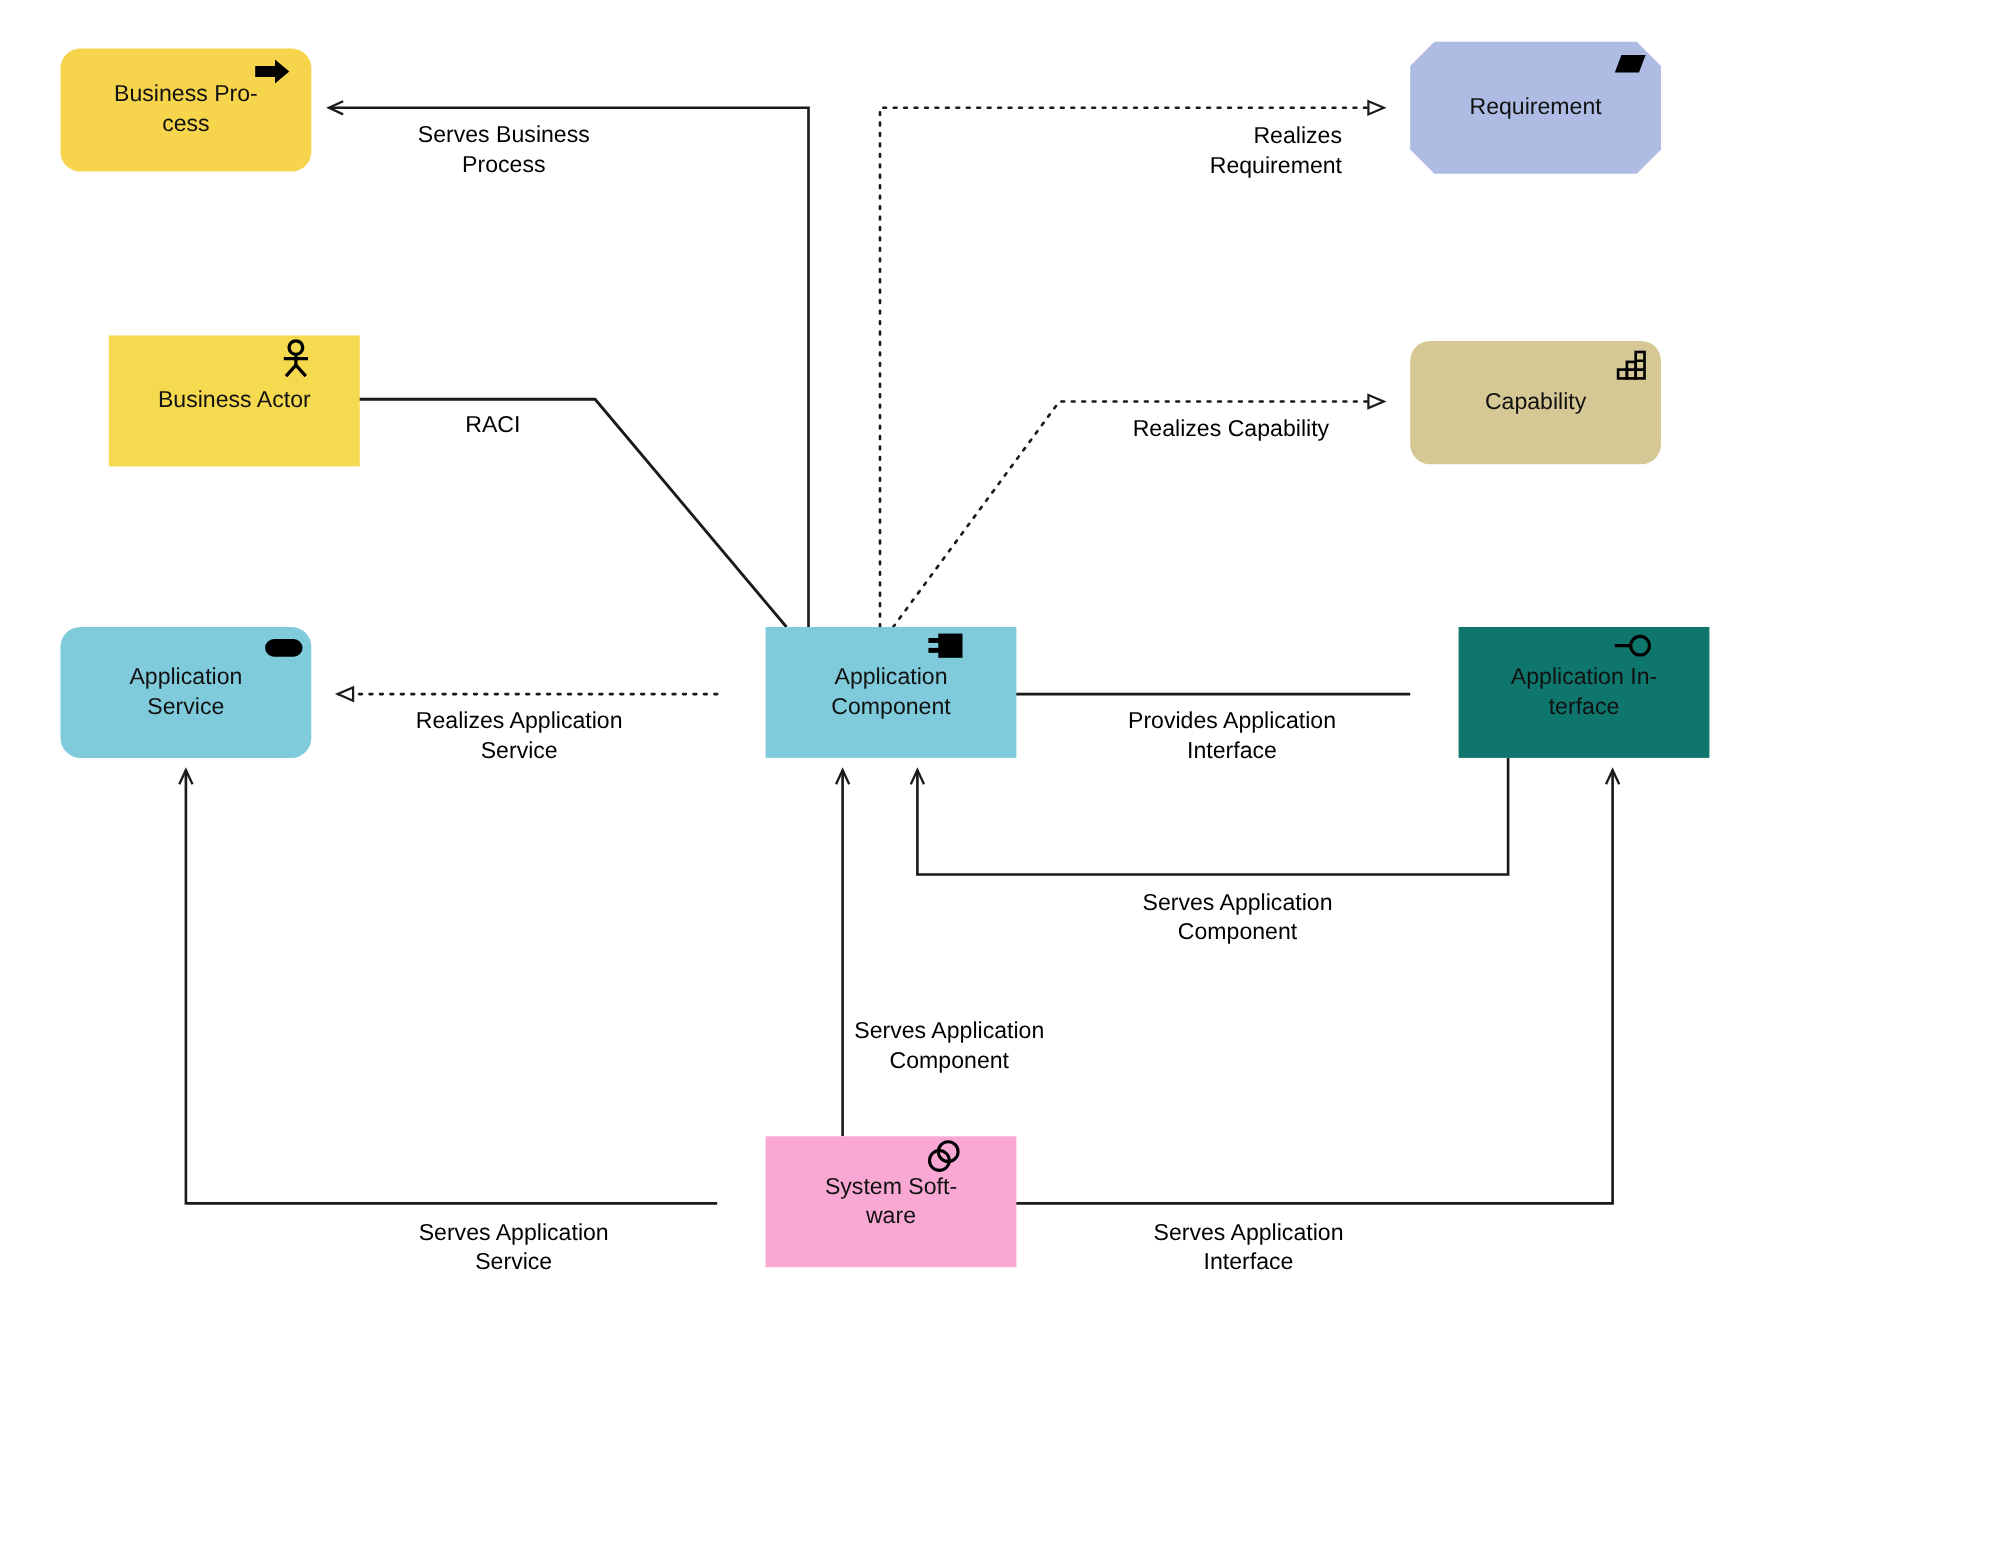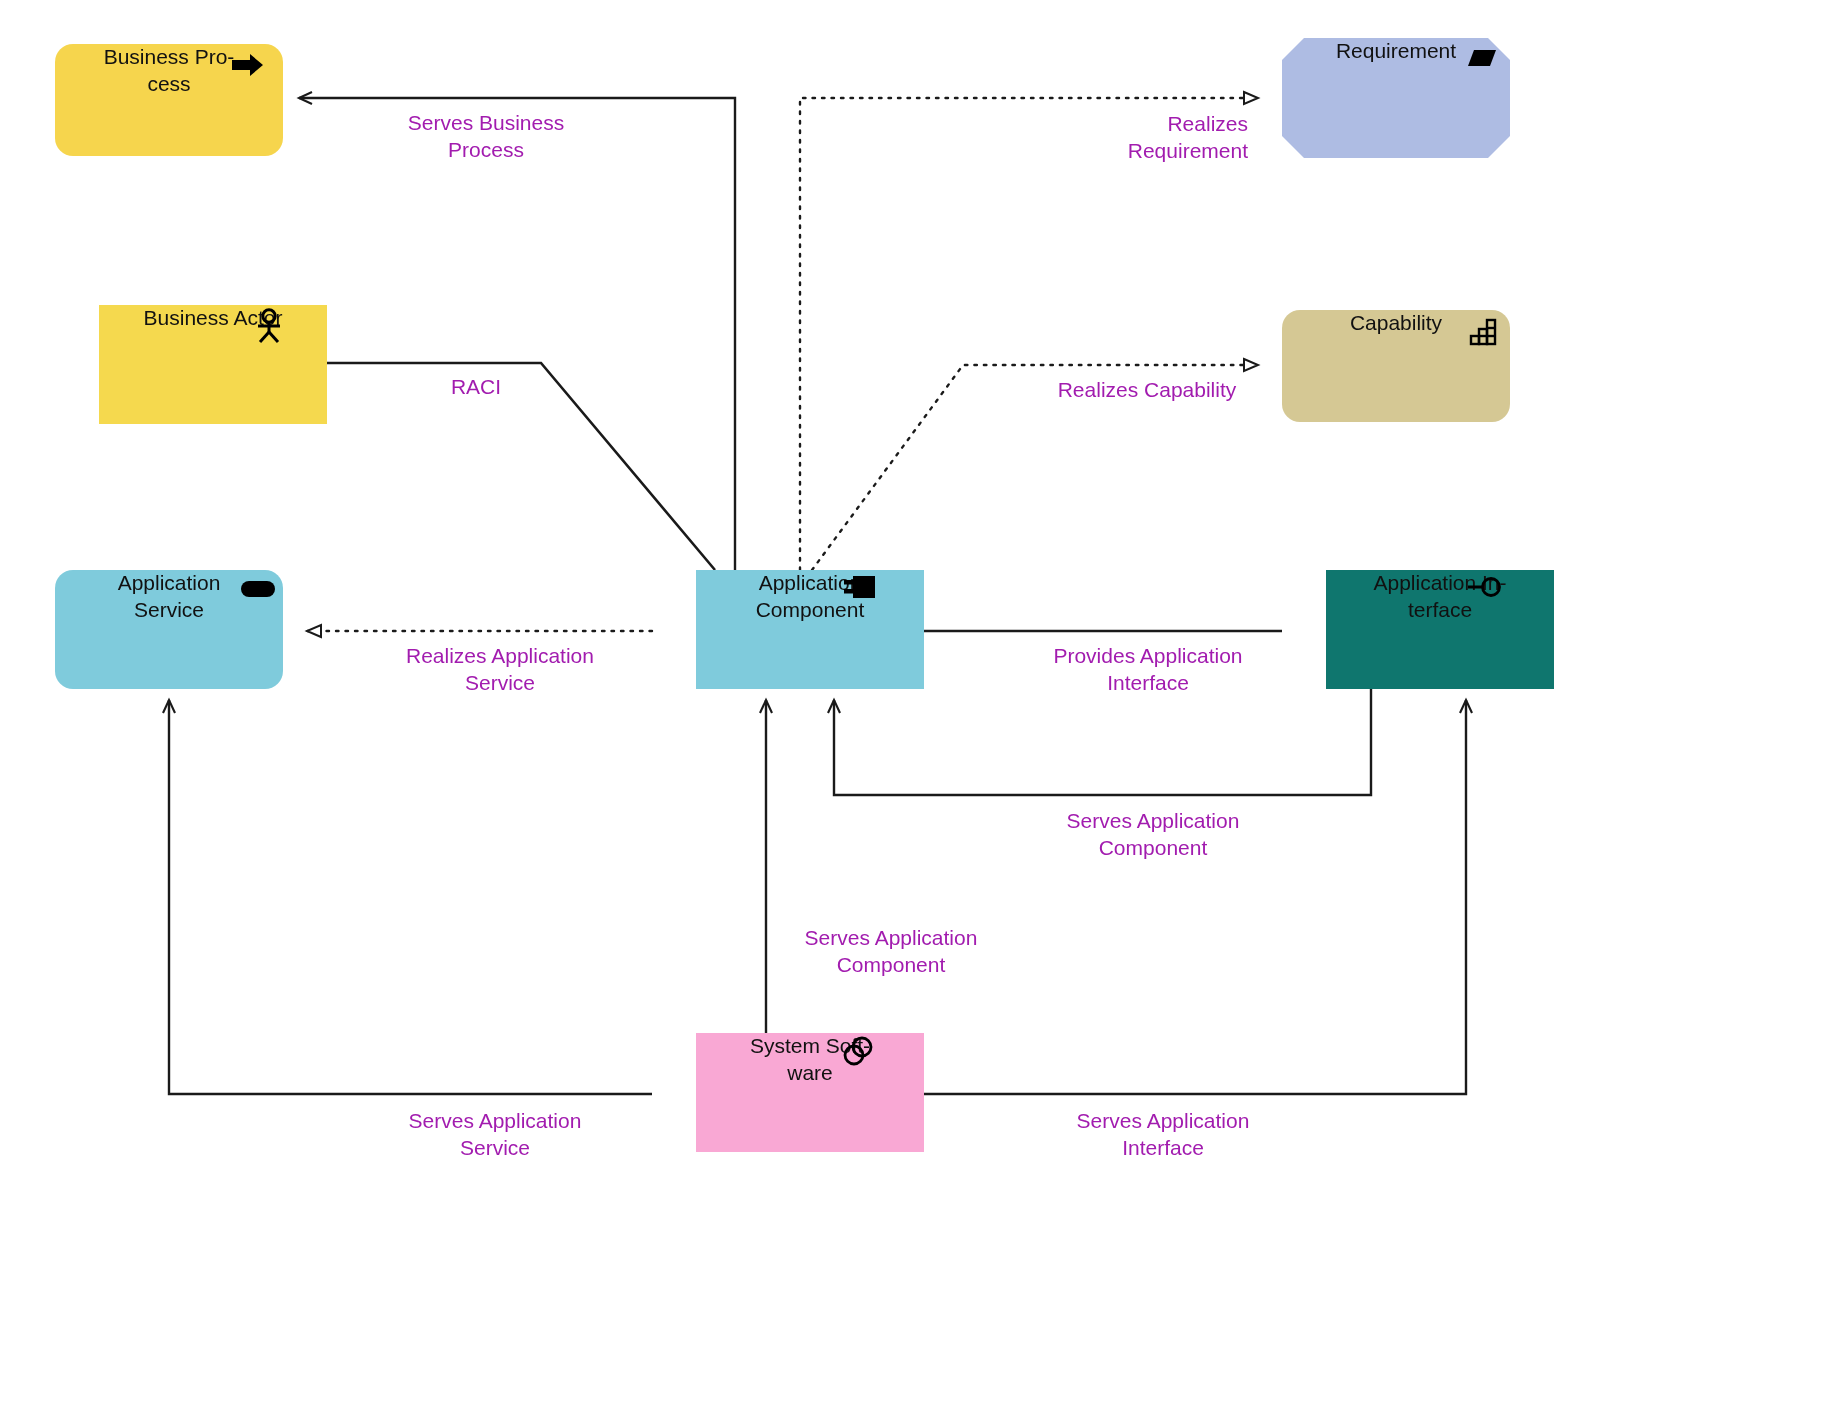--- a/index.html
+++ b/index.html
@@ -21,21 +21,21 @@
     position: absolute;
     left: 0;
     top: 0;
     width: 1825px;
     height: 1406px;
   }
   .node {
     position: absolute;
     box-sizing: border-box;
     display: flex;
-    align-items: flex-start;
+    align-items: center;
     justify-content: center;
     text-align: center;
     font-size: 21px;
     color: #111111;
     line-height: 1.28;
     padding: 0 14px;
     z-index: 5;
   }
   .node .label {
     white-space: pre-line;
@@ -45,27 +45,26 @@
     position: absolute;
     right: 11px;
     top: 9px;
     width: 34px;
     height: 34px;
     z-index: 6;
   }
   .edge-label {
     position: absolute;
     font-size: 21px;
-    color: #a21caf;
+    color: #000000;
     text-align: center;
     line-height: 1.28;
     white-space: pre-line;
     z-index: 7;
     pointer-events: none;
-    margin-left: 28px;
   }
   .rounded { border-radius: 18px; }
   .sharp { border-radius: 0; margin-left: 44px; }
 </style>
 </head>
 <body>
 
 <div id="canvas">
 
   <svg class="layer" viewBox="0 0 1825 1406">

